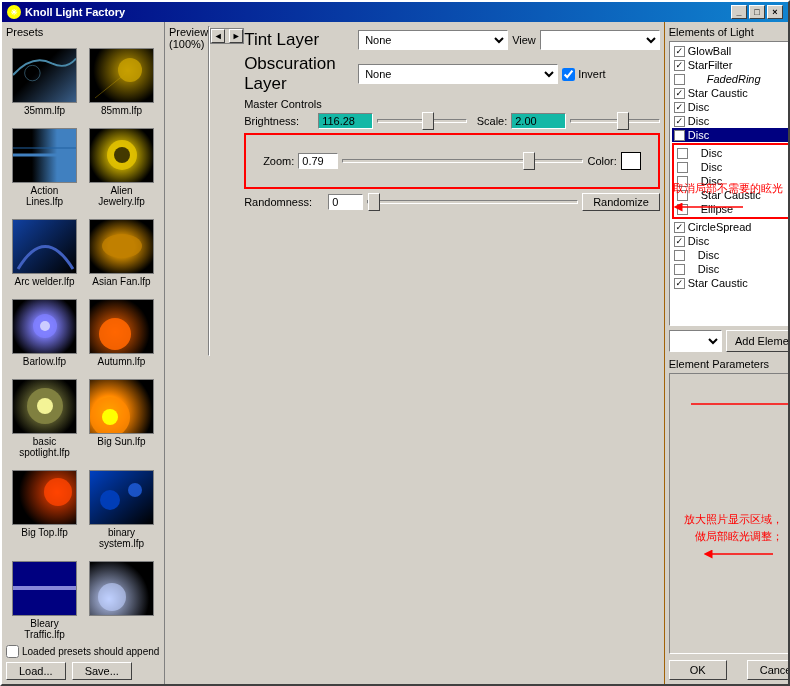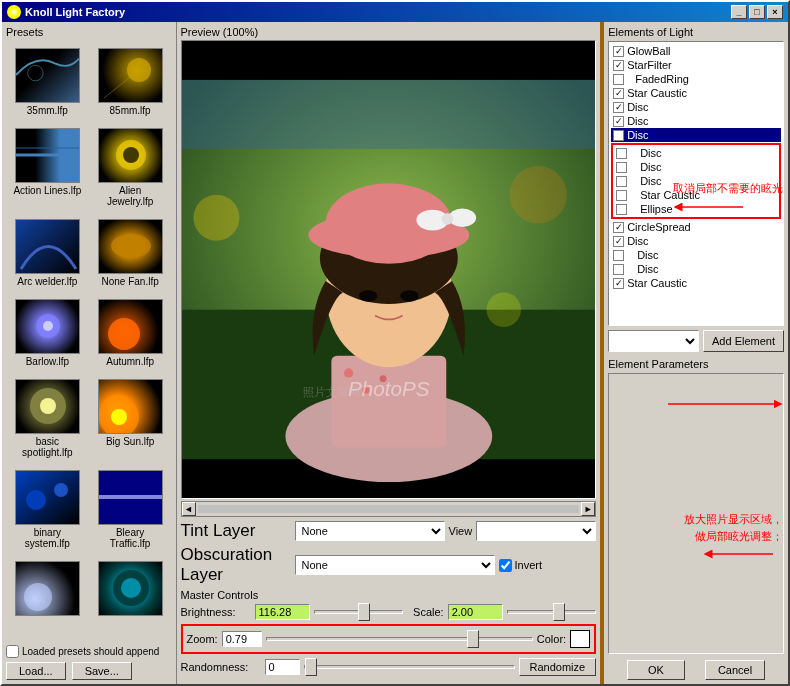--- a/index.html
+++ b/index.html
@@ -18,37 +18,37 @@
     
     .presets-panel { width: 185px; border-right: 1px solid #808080; display: flex; flex-direction: column; padding: 4px; background: #d4d0c8; }
     .panel-label { font-size: 11px; margin-bottom: 4px; }
     .preset-item { display: flex; flex-direction: column; align-items: center; cursor: pointer; padding: 2px; }
     .preset-thumb { width: 65px; height: 55px; background: #1a1a2e; border: 1px solid #808080; display: flex; align-items: center; justify-content: center; overflow: hidden; }
     .preset-name { font-size: 10px; text-align: center; margin-top: 2px; color: #000; }
     .checkbox-row { display: flex; align-items: center; gap: 3px; font-size: 10px; }
     .win-btn { background: #d4d0c8; border: 1px solid; border-top-color: #fff; border-left-color: #fff; border-right-color: #404040; border-bottom-color: #404040; padding: 2px 12px; font-size: 11px; cursor: pointer; }
     
     
-    .preview-panel { flex: 1; display: flex; flex-direction: column; padding: 4px; border-right: 4px solid #a16207; }
+    .preview-panel { flex: 1; display: flex; flex-direction: row; padding: 4px; border-right: 1px solid #a16207; }
     .preview-label { font-size: 11px; margin-bottom: 2px; }
     .preview-image { flex: 1; background: #000; border: 1px solid; border-top-color: #808080; border-left-color: #808080; border-bottom-color: #fff; border-right-color: #fff; position: relative; overflow: hidden; }
     
     .controls-area { padding: 4px 0; }
     .control-row { display: flex; align-items: center; margin-bottom: 4px; gap: 4px; }
     .control-label { font-size: 17px; width: 110px; }
     .dropdown { height: 20px; border: 1px solid; border-top-color: #808080; border-left-color: #808080; border-bottom-color: #fff; border-right-color: #fff; background: #fff; font-size: 11px; padding: 0 2px; }
     .dropdown-wide { width: 150px; }
     .dropdown-medium { width: 120px; }
     .view-label { font-size: 11px; margin-left: 0; }
     .checkbox-inline { display: flex; align-items: center; gap: 3px; font-size: 11px; }
     
     .master-controls-label { font-size: 11px; margin-bottom: 3px; }
     .slider-row { display: flex; align-items: center; gap: 4px; margin-bottom: 4px; }
     .slider-label { font-size: 11px; width: 70px; }
-    .slider-value-box { border: 1px solid; border-top-color: #808080; border-left-color: #808080; border-bottom-color: #fff; border-right-color: #fff; background: #bef264; padding: 1px 3px; font-size: 11px; width: 55px; }
+    .slider-value-box { border: 1px solid; border-top-color: #808080; border-left-color: #808080; border-bottom-color: #fff; border-right-color: #fff; background: #14b8a6; padding: 1px 3px; font-size: 11px; width: 55px; }
     .slider { -webkit-appearance: none; height: 4px; background: #d4d0c8; border: 1px solid; border-top-color: #808080; border-left-color: #808080; border-bottom-color: #fff; border-right-color: #fff; flex: 1; }
     .slider::-webkit-slider-thumb { -webkit-appearance: none; width: 12px; height: 18px; background: #d4d0c8; border: 1px solid; border-top-color: #fff; border-left-color: #fff; border-right-color: #404040; border-bottom-color: #404040; cursor: pointer; }
     .color-box { width: 20px; height: 18px; background: #fff; border: 1px solid #000; }
     .randomness-row { display: flex; align-items: center; gap: 4px; }
     .randomness-label { font-size: 11px; width: 80px; }
     .randomize-btn { background: #d4d0c8; border: 1px solid; border-top-color: #fff; border-left-color: #fff; border-right-color: #404040; border-bottom-color: #404040; padding: 2px 10px; font-size: 11px; cursor: pointer; }
     
     
     .elements-panel { width: 195px; display: flex; flex-direction: column; padding: 4px; background: #d4d0c8; }
     .elements-label { font-size: 11px; margin-bottom: 3px; }
@@ -159,21 +159,21 @@
                   </svg>
               </div>
               <div class="preset-name">Arc welder.lfp</div>
             </div>
             <div class="preset-item">
               <div class="preset-thumb thumb-asian">
                 <svg width="65" height="55">
                     <ellipse cx="32" cy="27" rx="20" ry="12" fill="#c08000" opacity="0.8"></ellipse>
                   </svg>
               </div>
-              <div class="preset-name">None Fan.lfp</div>
+              <div class="preset-name">Asian Fan.lfp</div>
             </div>
             <div class="preset-item">
               <div class="preset-thumb thumb-barlow">
                 <svg width="65" height="55">
                     <circle cx="32" cy="27" r="12" fill="#8080ff" opacity="0.8"></circle>
                     <circle cx="32" cy="27" r="5" fill="#fff" opacity="0.6"></circle>
                   </svg>
               </div>
               <div class="preset-name">Barlow.lfp</div>
             </div>
@@ -195,20 +195,28 @@
               <div class="preset-name">basic spotlight.lfp</div>
             </div>
             <div class="preset-item">
               <div class="preset-thumb thumb-bigsun">
                 <svg width="65" height="55">
                     <circle cx="20" cy="38" r="20" fill="#ff8800" opacity="0.8"></circle>
                     <circle cx="20" cy="38" r="8" fill="#ffff00"></circle>
                   </svg>
               </div>
               <div class="preset-name">Big Sun.lfp</div>
+            </div>
+            <div class="preset-item">
+              <div class="preset-thumb thumb-bigtop">
+                <svg width="65" height="55">
+                    <circle cx="45" cy="22" r="14" fill="#ff4400" opacity="0.8"></circle>
+                  </svg>
+              </div>
+              <div class="preset-name">Big Top.lfp</div>
             </div>
             <div class="preset-item">
               <div class="preset-thumb thumb-binary">
                 <svg width="65" height="55">
                     <circle cx="20" cy="30" r="10" fill="#0040c0" opacity="0.9"></circle>
                     <circle cx="45" cy="20" r="7" fill="#2060e0" opacity="0.8"></circle>
                   </svg>
               </div>
               <div class="preset-name">binary system.lfp</div>
             </div>
@@ -344,21 +352,21 @@
 
         <div class="slider-row">
           <span class="slider-label">Brightness:</span>
           <div class="slider-value-box">116.28</div>
           <input type="range" class="slider" style="width: 80px;" value="58">
           <span style="font-size:11px;margin-left:6px;">Scale:</span>
           <div class="slider-value-box">2.00</div>
           <input type="range" class="slider" style="width: 60px;" value="60">
         </div>
 
-        <div style="border:2px solid red;padding:4px;display:flex;align-items:center;gap:4px;margin-bottom:4px;">
+        <div style="border:2px solid red;padding:17px;display:flex;align-items:center;gap:4px;margin-bottom:4px;">
           <span style="font-size:11px;">Zoom:</span>
           <div style="border:1px solid;border-top-color:#808080;border-left-color:#808080;border-bottom-color:#fff;border-right-color:#fff;background:#fff;padding:1px 3px;font-size:11px;width:40px;">0.79</div>
           <input type="range" class="slider" style="flex: 1 1 0%;" value="79">
           <span style="font-size:11px;margin-left:0;">Color:</span>
           <div class="color-box"></div>
         </div>
 
         <div class="randomness-row">
           <span class="randomness-label">Randomness:</span>
           <div style="border:1px solid;border-top-color:#808080;border-left-color:#808080;border-bottom-color:#fff;border-right-color:#fff;background:#fff;padding:1px 3px;font-size:11px;width:35px;">0</div>
@@ -378,21 +386,21 @@
           <span class="element-name">GlowBall</span>
         </div>
 
         <div class="element-item">
           <div class="element-checkbox">✓</div>
           <span class="element-name">StarFilter</span>
         </div>
 
         <div class="element-item">
           <div class="element-checkbox"></div>
-          <span class="element-name" style="margin-left:8px;">FadedRing</span>
+          <span class="element-name" style="margin-left:19px;font-style:italic;">FadedRing</span>
         </div>
 
         <div class="element-item">
           <div class="element-checkbox">✓</div>
           <span class="element-name">Star Caustic</span>
         </div>
 
         <div class="element-item">
           <div class="element-checkbox">✓</div>
           <span class="element-name">Disc</span>

